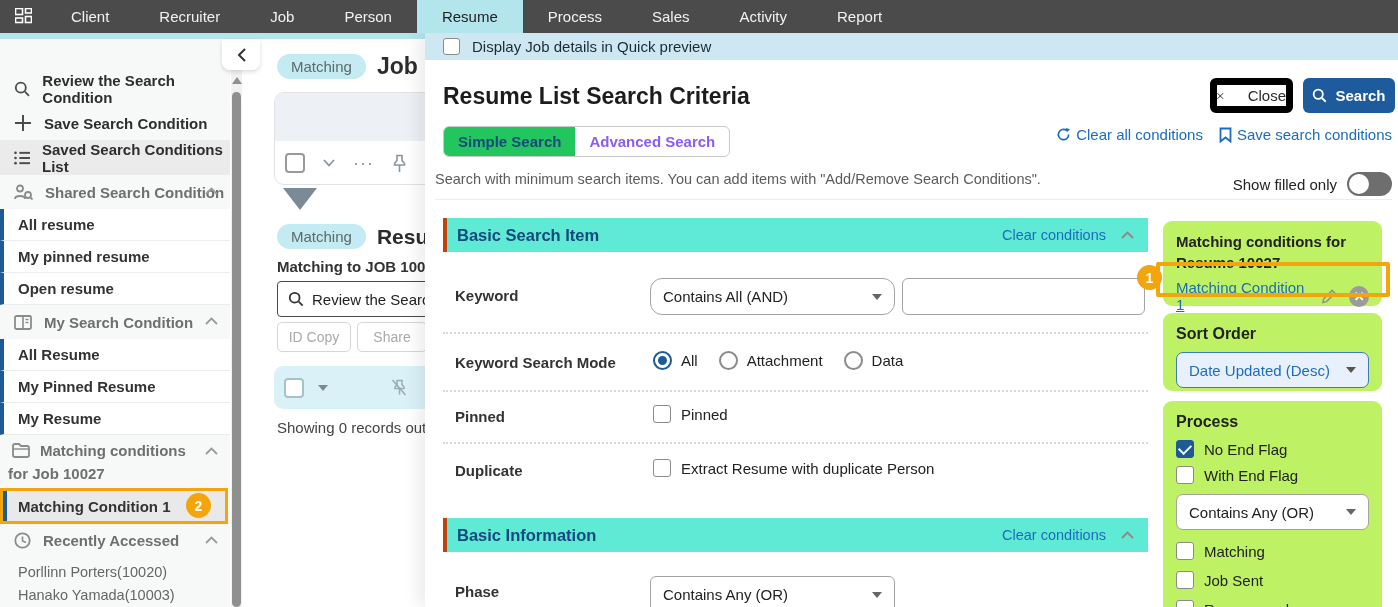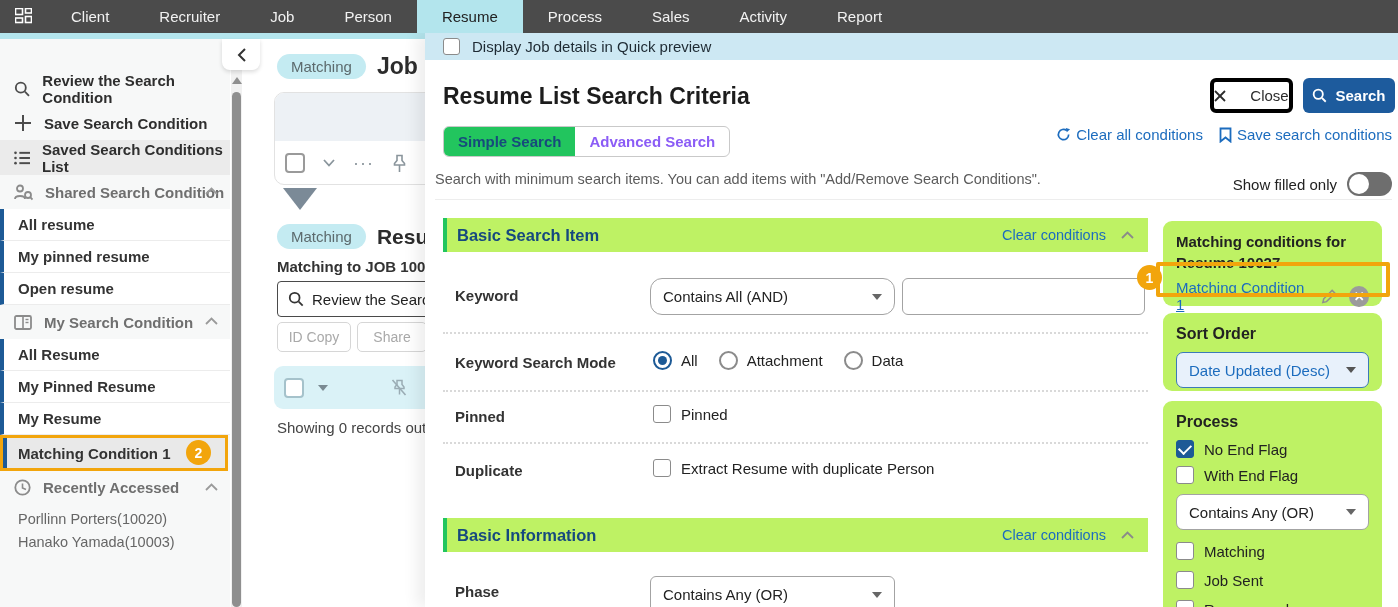--- a/index.html
+++ b/index.html
@@ -51,31 +51,31 @@
   .caret { width:0; height:0; border-left:5px solid transparent; border-right:5px solid transparent; border-top:6px solid #7a8a92; }
 
   
   .modal { position:absolute; left:425px; top:33px; width:973px; height:574px; background:#fff; z-index:5; box-shadow:-8px 0 14px rgba(0,0,0,.07); }
   .qp-bar { position:absolute; left:0; top:0; width:973px; height:27px; background:#cde8f3; display:flex; align-items:center; padding-left:18px; gap:12px; font-size:15px; color:#1e2a33; }
   .qp-cb { width:17px; height:17px; border:1.5px solid #8b8b8b; border-radius:3px; background:#fff; cursor:pointer; }
   .m-title { position:absolute; left:18px; top:50px; font-size:23px; font-weight:700; color:#1c1c1c; }
   .seg-tabs { position:absolute; left:18px; top:93px; height:31px; border:1px solid #c9c9c9; border-radius:6px; overflow:hidden; display:flex; background:#fff; }
   .seg { padding:0 14px; display:flex; align-items:center; font-size:15px; font-weight:700; color:#8b5cf6; cursor:pointer; }
   .seg.active { background:#22c55e; color:#174a7c; }
-  .btn-close { position:absolute; left:785px; top:45px; width:83px; height:35px; border:4px solid #000000; border-radius:6px; background:#fff; display:flex; align-items:center; justify-content:center; gap:24px; font-size:15px; color:#2b2b2b; cursor:pointer; }
+  .btn-close { position:absolute; left:785px; top:45px; width:83px; height:35px; border:7px solid #000000; border-radius:6px; background:#fff; display:flex; align-items:center; justify-content:center; gap:24px; font-size:15px; color:#2b2b2b; cursor:pointer; }
   .btn-search { position:absolute; left:878px; top:45px; width:92px; height:35px; border-radius:6px; background:#1d5b9d; display:flex; align-items:center; justify-content:center; gap:8px; font-size:15px; font-weight:700; color:#fff; cursor:pointer; }
   .links-row { position:absolute; right:6px; top:93px; display:flex; align-items:center; gap:16px; font-size:15px; color:#1c6cbe; }
   .link { display:flex; align-items:center; gap:5px; cursor:pointer; color:#1c6cbe; }
   .m-sub { position:absolute; left:10px; top:138px; font-size:14.5px; color:#5b5b5b; }
   .m-div { position:absolute; left:10px; top:166px; width:957px; border-top:1px solid #ededed; }
   .show-filled { position:absolute; right:6px; top:139px; display:flex; align-items:center; gap:10px; font-size:15px; color:#222; }
   .toggle { width:45px; height:24px; border-radius:13px; background:#6e6e6e; position:relative; cursor:pointer; }
   .toggle .knob { position:absolute; left:2px; top:2px; width:20px; height:20px; border-radius:50%; background:#fff; }
 
-  .sec-head { position:absolute; left:18px; width:705px; height:34px; background:#bef264; border-left:4px solid #22c55e; display:flex; align-items:center; padding-left:10px; }
+  .sec-head { position:absolute; left:18px; width:705px; height:34px; background:#5eead4; border-left:4px solid #c2410c; display:flex; align-items:center; padding-left:10px; }
   .sec-title { font-size:16.5px; font-weight:700; color:#16497e; }
   .sec-clear { position:absolute; right:42px; font-size:14.5px; color:#1c6cbe; cursor:pointer; }
   .sec-chev { position:absolute; right:14px; top:13px; cursor:pointer; }
   .frm-label { position:absolute; left:30px; font-size:15px; font-weight:700; color:#333; }
   .sel-box { position:absolute; height:37px; border:1px solid #a3a3a3; border-radius:6px; background:#fff; display:flex; align-items:center; justify-content:space-between; padding:0 12px; font-size:15px; color:#222; cursor:pointer; }
   .txt-input { position:absolute; height:37px; border:1px solid #a3a3a3; border-radius:6px; background:#fff; font-size:15px; padding:0 10px; font-family:"Liberation Sans",sans-serif; }
   .dotted { position:absolute; left:18px; width:705px; border-top:2px dotted #d9d9d9; }
   .radio { width:19px; height:19px; border:2px solid #8b8b8b; border-radius:50%; background:#fff; position:relative; cursor:pointer; }
   .radio.sel { border-color:#1d5a96; }
   .radio.sel::after { content:""; position:absolute; left:3px; top:3px; width:9px; height:9px; border-radius:50%; background:#1d5a96; }
@@ -184,20 +184,30 @@
     <div class="sb-sub">
         <span>All Resume</span>
       </div>
     <div class="sb-sub">
         <span>My Pinned Resume</span>
       </div>
     <div class="sb-sub">
         <span>My Resume</span>
       </div>
 
+    <div class="sb-group-wrap">
+      <svg class="gicon" width="18" height="15" viewBox="0 0 18 15">
+        <path d="M1 3 q0-2 2-2 h4 l2 2 h6 q2 0 2 2 v7 q0 2-2 2 H3 q-2 0-2-2 z" fill="none" stroke="#8b8b8b" stroke-width="1.8"></path>
+        <line x1="1" y1="6" x2="17" y2="6" stroke="#8b8b8b" stroke-width="1.4"></line>
+      </svg>
+      <span class="glabel">Matching conditions for Job 10027</span>
+      <svg class="chev" width="13" height="8" viewBox="0 0 13 8">
+          <polyline points="1,7 6.5,1.5 12,7" fill="none" stroke="#9a9a9a" stroke-width="1.8"></polyline>
+        </svg>
+    </div>
 
     <div class="sb-sel-wrap">
       <div class="sb-sel-row">
         <span>Matching Condition 1</span>
       </div>
       <div class="badge" style="position:absolute; right:14px; top:2px;">2</div>
     </div>
 
     <div class="sb-group" style="height:32px;">
       <svg width="17" height="17" viewBox="0 0 17 17">

